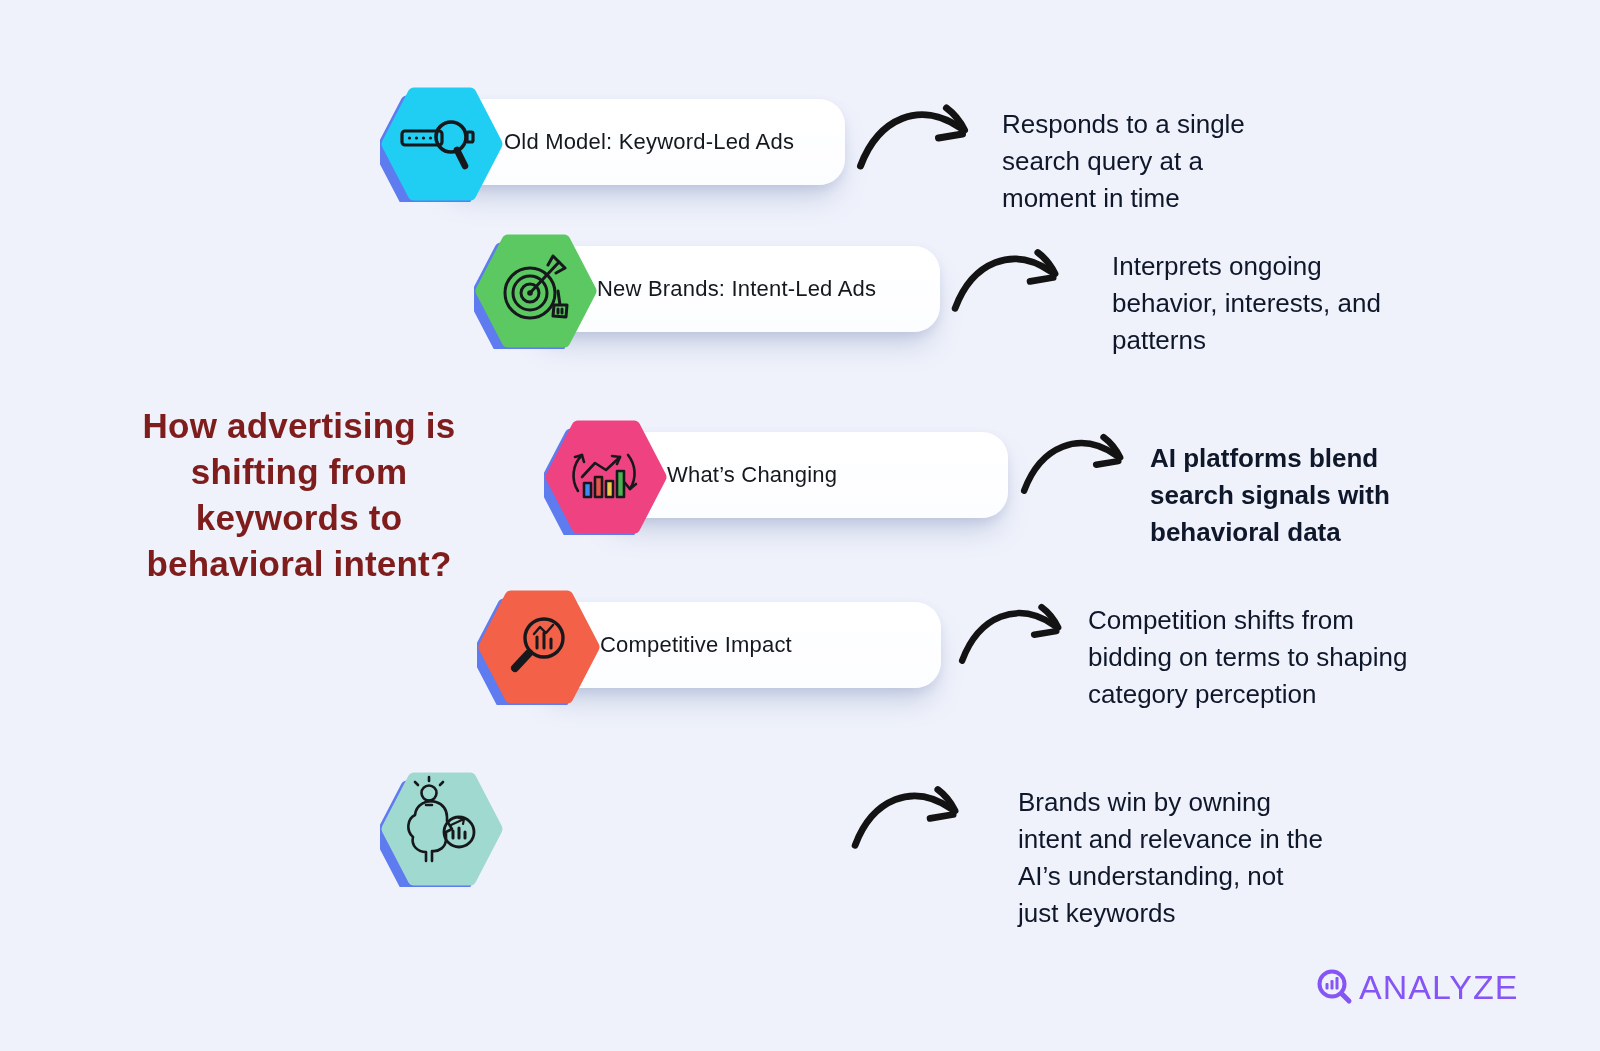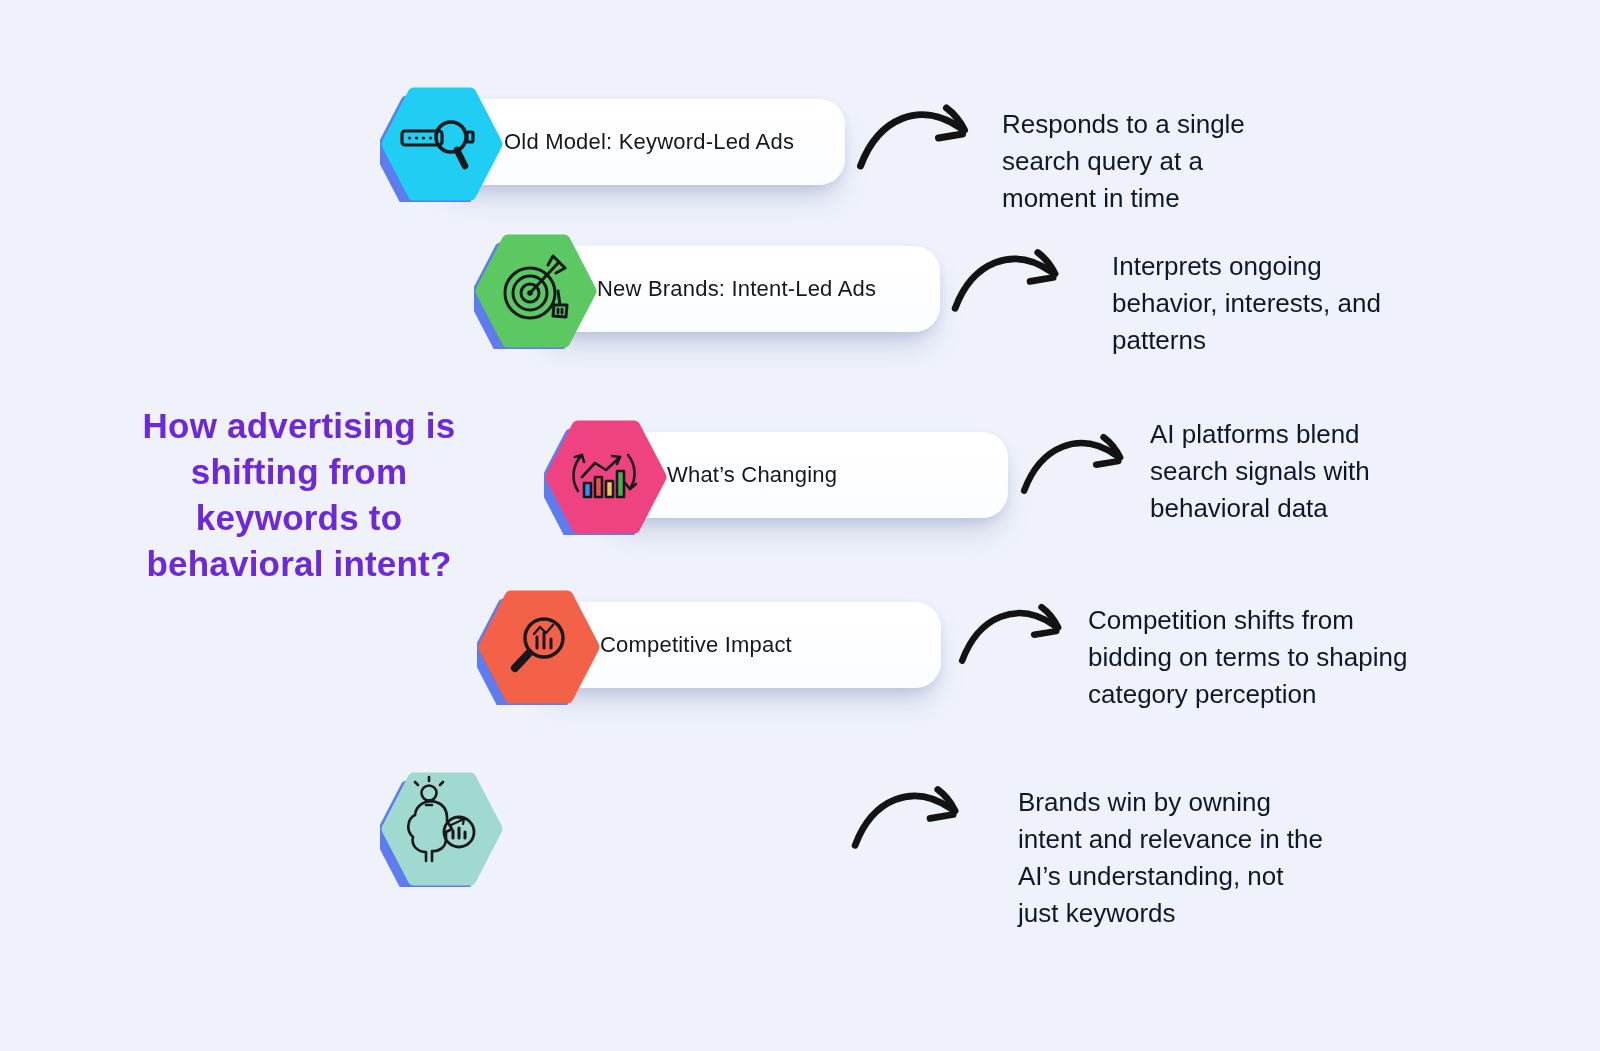--- a/index.html
+++ b/index.html
@@ -4,42 +4,42 @@
 <style>
   html,body{margin:0;padding:0;}
   body{font-family:"Liberation Sans",sans-serif;}
   .canvas{
     position:relative;width:1600px;height:1051px;overflow:hidden;
     background:#eff2fb;
   }
   .title{
     position:absolute;left:140px;top:403px;width:318px;
     text-align:center;font-size:35px;font-weight:800;line-height:46px;
-    color:#6d28d9;letter-spacing:.2px;
+    color:#7f1d1d;letter-spacing:.2px;
   }
   .pill{
     position:absolute;height:86px;border-radius:26px;z-index:2;
     background:linear-gradient(180deg,#ffffff 0%,#fcfdff 100%);
     box-shadow:0 18px 28px -8px rgba(110,125,175,.35),0 4px 10px rgba(120,130,175,.14);
     display:flex;align-items:center;
   }
   .pill-label{
     padding-left:64px;font-size:22px;font-weight:400;color:#16181d;letter-spacing:.2px;
   }
   .hex{position:absolute;width:124px;height:116px;z-index:3;}
   .arrow{position:absolute;z-index:1;}
   .desc{
     position:absolute;font-size:26px;line-height:37px;color:#0f172a;z-index:1;
   }
   .pill1{left:440px;top:99px;width:405px;}   .hex1{left:380px;top:86px;}
   .arrow1{left:852px;top:96px;}              .desc1{left:1002px;top:106px;width:282px;}
   .pill2{left:533px;top:246px;width:407px;}  .hex2{left:474px;top:233px;}
   .arrow2{left:947px;top:241px;}             .desc2{left:1096px;top:248px;width:282px;margin-left:16px;}
   .pill3{left:603px;top:432px;width:405px;}  .hex3{left:544px;top:419px;}
-  .arrow3{left:1015px;top:426px;}            .desc3{left:1150px;top:416px;width:268px;}
+  .arrow3{left:1015px;top:426px;}            .desc3{left:1150px;top:440px;width:268px;font-weight:bold;}
   .pill4{left:536px;top:602px;width:405px;}  .hex4{left:477px;top:589px;}
   .arrow4{left:952px;top:596px;}             .desc4{left:1088px;top:602px;width:328px;}
   .pill5{left:440px;top:784px;width:405px;}  .hex5{left:380px;top:771px;}
   .arrow5{left:848px;top:778px;}             .desc5{left:970px;top:784px;width:312px;margin-left:48px;}
   .brand{
     position:absolute;left:1314px;top:966px;display:flex;align-items:center;gap:3px;z-index:2;
   }
   .brand-name{font-size:34px;font-weight:500;letter-spacing:1px;}
 </style>
 </head>
@@ -189,14 +189,28 @@
   </svg>
   <svg class="arrow arrow5" width="118" height="75" viewBox="0 0 120 78">
     <g fill="none" stroke-width="7" stroke-linecap="round" stroke="#131313">
       <path d="M6,70 C24,22 66,4 106,32"></path>
       <path d="M92,12 Q103,20 110,34"></path>
       <path d="M84,42 L108,38"></path>
     </g>
   </svg>
   <div class="desc desc5">Brands win by owning intent and relevance in the AI’s understanding, not just keywords</div>
 
+  <div class="brand">
+    <svg width="42" height="42" viewBox="0 0 42 42">
+      <g fill="none" stroke-linecap="round" stroke="#8655f6">
+        <circle cx="18" cy="18" r="12.5" stroke-width="4"></circle>
+        <line x1="28" y1="28" x2="35" y2="35" stroke-width="5"></line>
+      </g>
+      <g stroke="none" fill="#8655f6">
+        <rect x="11.5" y="17" width="3" height="6.5" rx="1"></rect>
+        <rect x="16.5" y="14" width="3" height="9.5" rx="1"></rect>
+        <rect x="21.5" y="11" width="3" height="12.5" rx="1"></rect>
+      </g>
+    </svg>
+    <span class="brand-name" style="color:#8655f6">ANALYZE</span>
+  </div>
 
 </div>
 
 </body></html>

